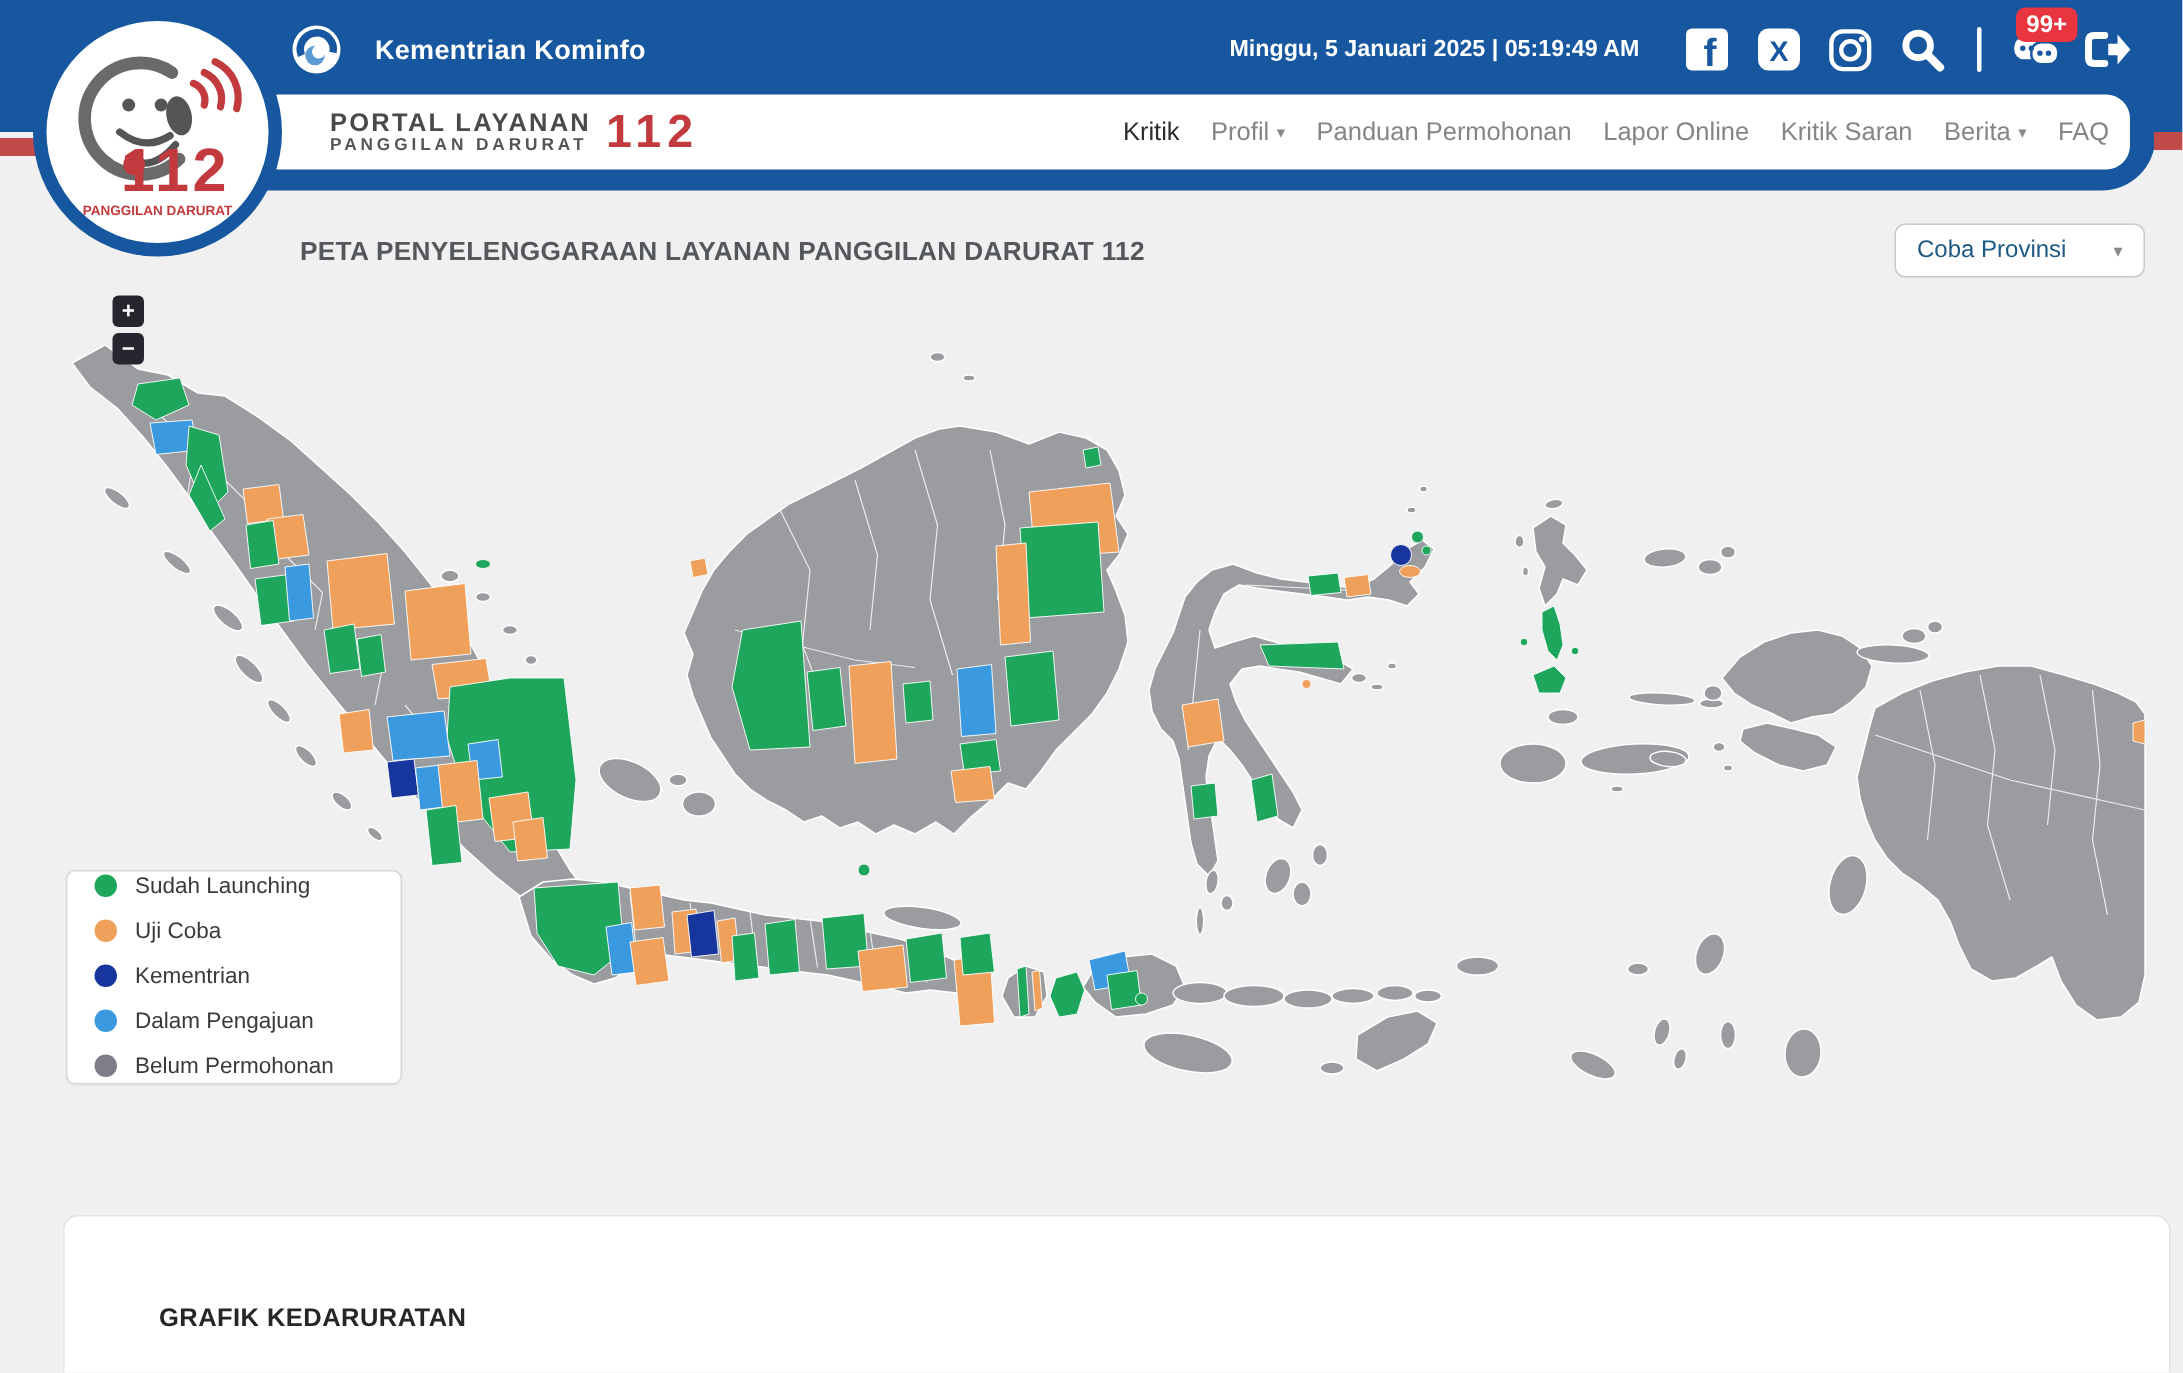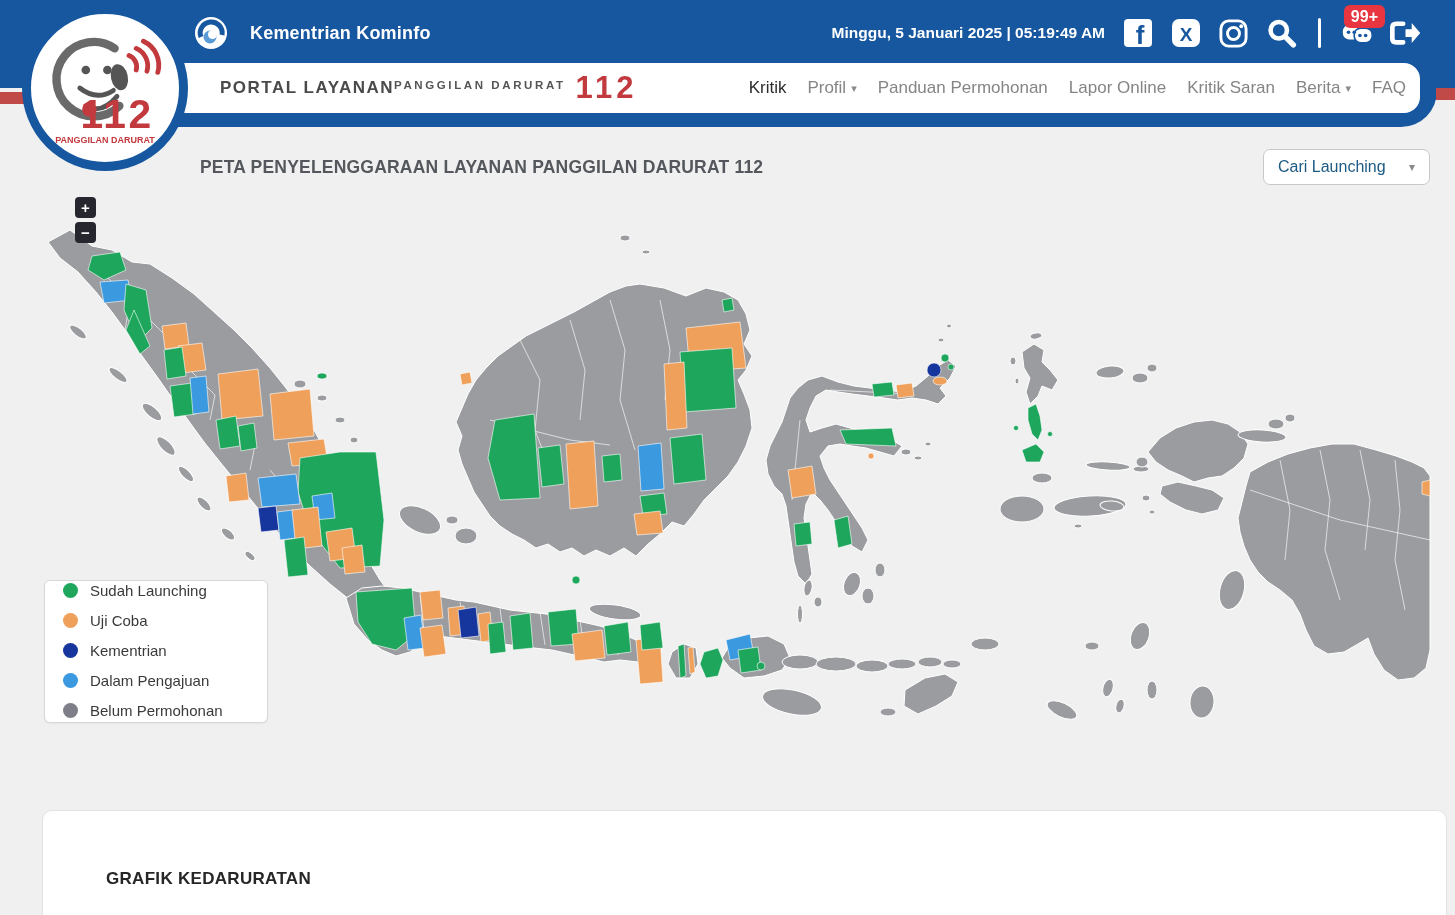--- a/index.html
+++ b/index.html
@@ -15,37 +15,37 @@
   .hdr-base{position:absolute;left:0;top:0;width:1455px;height:88px;background:var(--header-blue)}
   .hdr-mid{position:absolute;left:55px;right:18px;top:0;height:127px;background:var(--header-blue);
            border-bottom-left-radius:30px;border-bottom-right-radius:36px}
   .red-strip-left{position:absolute;left:0;top:92px;width:56px;height:12px;background:var(--accent-red)}
   .red-strip-right{position:absolute;right:0;top:88px;width:19px;height:12px;background:var(--accent-red)}
 
   .brand{position:absolute;left:193px;top:15px;display:flex;align-items:center;gap:21px}
   .brand-title{color:#fff;font-size:18px;font-weight:700;letter-spacing:.2px}
 
   .hdr-right{position:absolute;right:34px;top:14px;height:38px;display:flex;align-items:center;gap:17px}
-  .datetime{color:#fff;font-size:15.5px;font-weight:700;margin-right:0;white-space:nowrap}
+  .datetime{color:#fff;font-size:15.5px;font-weight:700;margin-right:12px;white-space:nowrap}
   .hicon{width:31px;height:31px;display:flex;align-items:center;justify-content:center;cursor:pointer}
   .hdr-divider{width:3px;height:30px;background:#fff;border-radius:2px;margin:0 4px}
   .notif-wrap{position:relative}
   .badge{position:absolute;top:-13px;right:-12px;background:var(--badge-red);color:#fff;font-size:16px;
          font-weight:700;padding:2px 7px;border-radius:6px;line-height:1.2}
 
   
   .logo-circle{position:absolute;left:22px;top:5px;width:166px;height:166px;border-radius:50%;
                background:#fff;border:9px solid var(--header-blue);z-index:5;
                display:flex;align-items:center;justify-content:center}
 
   
   .nav-pill{position:absolute;left:170px;top:63px;width:1250px;height:50px;background:#fff;
             border-radius:16px;z-index:3;display:flex;align-items:center}
   .portal-logo{position:absolute;left:50px;top:7px;display:flex;align-items:center;gap:10px}
-  .pl-lines{display:flex;flex-direction:row;line-height:1.05}
+  .pl-lines{display:flex;flex-direction:column;line-height:1.05}
   .pl-1{font-size:17px;font-weight:700;color:#4a4a4a;letter-spacing:1.5px}
   .pl-2{font-size:11.5px;font-weight:700;color:#555;letter-spacing:2.6px}
   .pl-112{font-size:31px;font-weight:700;color:var(--logo-red);letter-spacing:4px}
   .nav-menu{position:absolute;right:14px;top:0;height:50px;display:flex;align-items:center;gap:21px}
   .nav-item{font-size:17px;color:#858585;cursor:pointer;white-space:nowrap;display:flex;align-items:center;gap:5px}
   .nav-item.active{color:#2d2d2d}
   .nav-item .dd-caret{font-size:11px;color:#8a8a8a;display:none}
   .nav-item.has-dd .dd-caret{display:inline}
 
   
@@ -203,21 +203,21 @@
       </a>
     <a class="nav-item">
         <span>FAQ</span>
       </a>
   </nav>
 </div>
 
 <h1 class="map-title">PETA PENYELENGGARAAN LAYANAN PANGGILAN DARURAT 112</h1>
 
 <div class="prov-select">
-  <span class="val">Cari Launching</span>
+  <span class="val">Coba Provinsi</span>
   <span class="sel-caret"></span>
 </div>
 
 <div class="zoom-btn" id="zoom-in">+</div>
 <div class="zoom-btn" id="zoom-out">−</div>
 
 <svg id="map" viewBox="0 185 1455 625">
 
   <path class="isl" d="M48 242 70 230 92 246 112 250 132 262 150 264 172 278 194 294 214 312 234 330 252 348 270 368 286 388 300 408 314 430 326 452 336 474 344 496 350 518 358 540 368 560 380 580 392 596 390 612 380 618 366 612 350 600 330 584 310 566 292 548 274 528 256 506 238 484 220 462 204 442 188 420 172 398 158 378 142 356 128 334 112 312 96 292 78 272 60 258 Z"></path>
   <ellipse class="isl" cx="78" cy="332" rx="10" ry="4" transform="rotate(38 78 332)"></ellipse>

